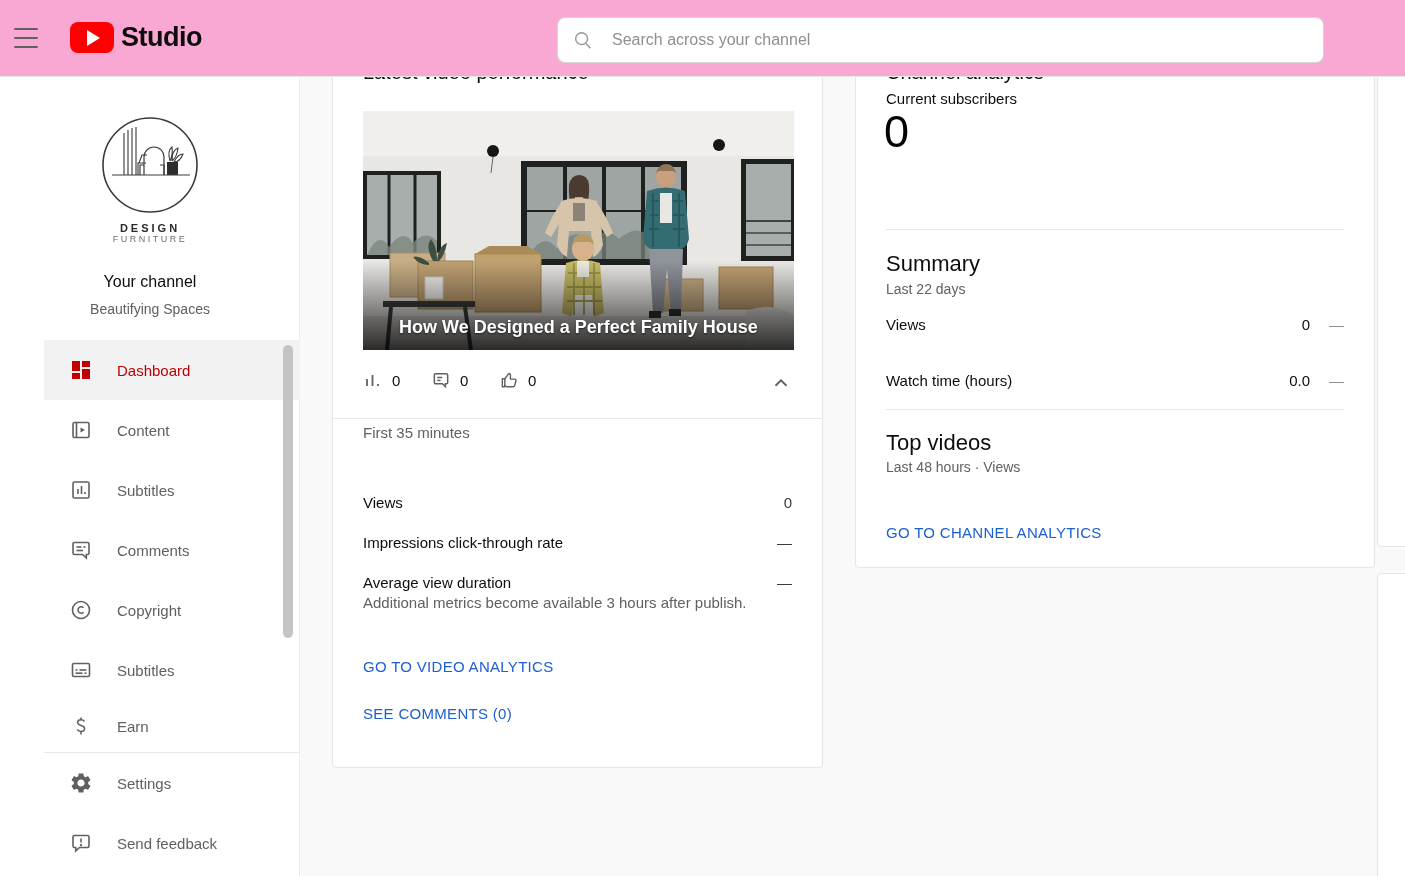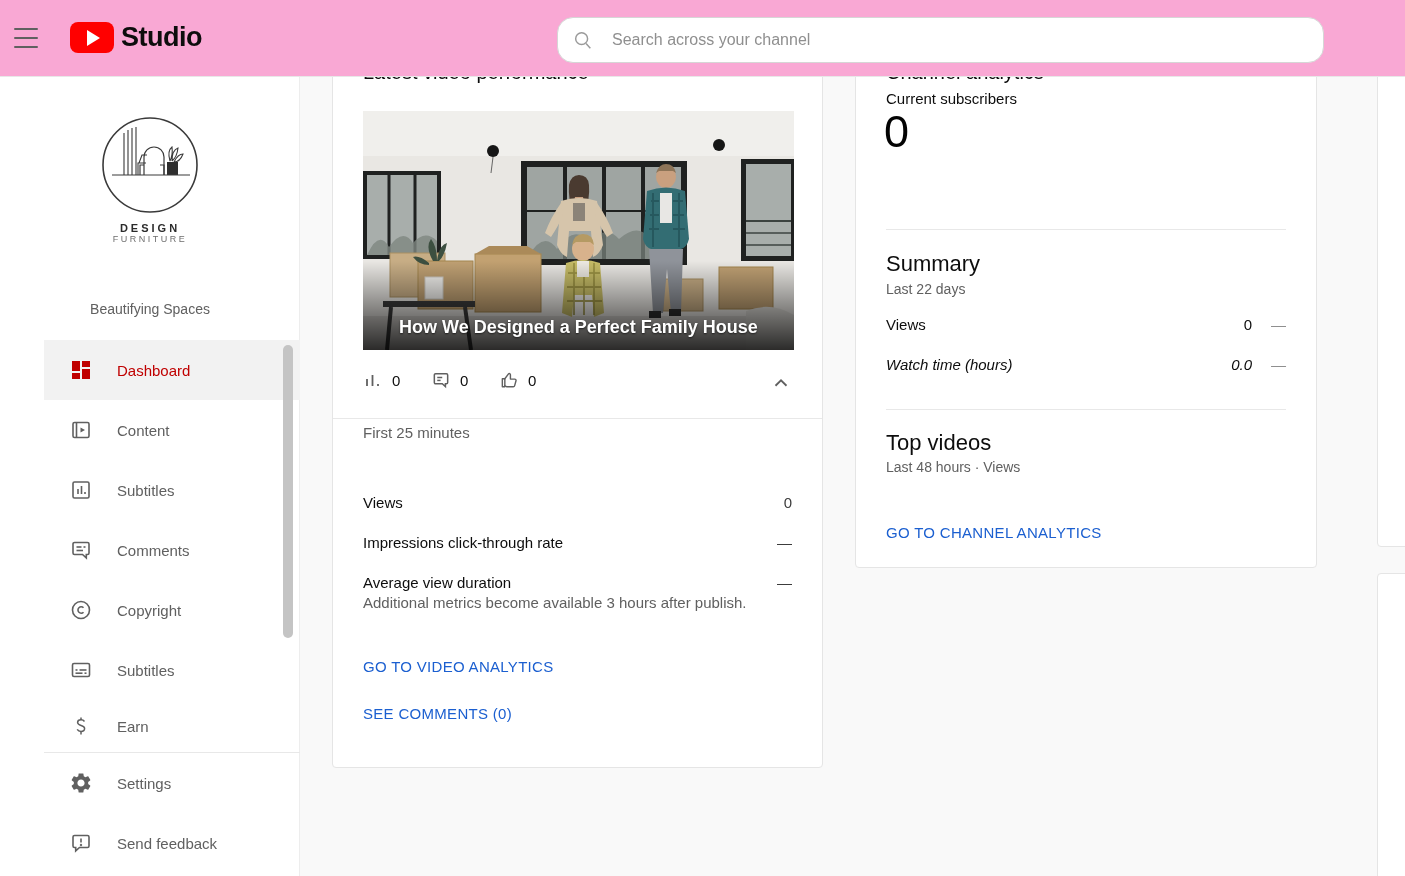--- a/index.html
+++ b/index.html
@@ -26,21 +26,21 @@
     width:44px; height:31px; background:#ff0000; border-radius:8px;
     display:flex; align-items:center; justify-content:center;
   }
   .logo-box .tri {
     width:0; height:0; border-left:13px solid #ffffff;
     border-top:8px solid transparent; border-bottom:8px solid transparent; margin-left:3px;
   }
   .logo-text { font-size:27px; font-weight:bold; letter-spacing:-0.5px; color:#0d0d0d; }
   .searchbar {
     position:absolute; left:557px; top:17px; width:767px; height:46px;
-    border:1px solid #d6d6d6; border-radius:16px; background:#fff;
+    border:1px solid #d6d6d6; border-radius:8px; background:#fff;
     display:flex; align-items:center; padding:0 14px;
   }
   .searchbar svg { flex:0 0 auto; margin-right:18px; }
   .searchbar input {
     border:none; outline:none; width:100%; font-size:16px;
     font-family:"Liberation Sans", sans-serif; color:#0d0d0d; background:transparent;
   }
   .searchbar input::placeholder { color:#8f8f8f; }
 
   
@@ -98,21 +98,21 @@
   .period-label { position:absolute; left:30px; top:366px; font-size:15px; color:#606060; }
   .metric-row { position:absolute; left:30px; right:30px; display:flex; justify-content:space-between; font-size:15px; color:#0d0d0d; }
   .metric-row .mval { color:#3c3c3c; }
   .note { position:absolute; left:30px; top:536px; font-size:15px; color:#606060; }
   .blue-link {
     position:absolute; left:30px; font-size:15px; font-weight:500;
     letter-spacing:0.3px; color:#1b5fd0; cursor:pointer; white-space:nowrap;
   }
 
   
-  #card-channel { left:855px; top:57px; width:462px; height:511px; }
+  #card-channel { left:855px; top:57px; width:520px; height:511px; }
   .subs-label { position:absolute; left:30px; top:32px; font-size:15px; color:#0d0d0d; }
   .subs-value { position:absolute; left:28px; top:48px; font-size:45px; font-weight:400; color:#030303; }
   .inset-divider { position:absolute; left:30px; right:30px; border-top:1px solid #e8e8e8; }
   .sec-title { position:absolute; left:30px; font-size:22px; font-weight:500; color:#0d0d0d; }
   .sec-sub { position:absolute; left:30px; font-size:14px; color:#606060; }
   .sum-row { position:absolute; left:30px; right:30px; font-size:15px; color:#0d0d0d; display:flex; }
   .sum-row .slabel { flex:1; }
   .sum-row .svalue { text-align:right; }
   .sum-row .strend { width:34px; text-align:right; color:#8f8f8f; }
 
@@ -161,20 +161,21 @@
       <path d="M40 62 V50 h8 M41 50 l3 -8 h5" stroke="#3a3a3a" stroke-width="1.1"></path>
 
       <path d="M72 48 q-3 -10 2 -14 q1 8 -2 14 M74 48 q0 -11 6 -13 q-1 9 -6 13 M76 49 q4 -8 9 -8 q-3 8 -9 8" stroke="#3a3a3a" stroke-width="1.1"></path>
       <rect x="69" y="49" width="11" height="13" fill="#2e2e2e"></rect>
 
       <line x1="14" y1="62" x2="92" y2="62" stroke="#3a3a3a" stroke-width="1.2"></line>
     </svg>
     <div class="avatar-line1">DESIGN</div>
     <div class="avatar-line2">FURNITURE</div>
   </div>
+  <div class="your-channel">Your channel</div>
   <div class="channel-name">Beautifying Spaces</div>
 
   <div class="nav">
     <div class="nav-item active">
       <span class="nav-icon">
         <svg width="24" height="24" viewBox="0 0 24 24" fill="currentColor">
             <path d="M3 13h8V3H3v10zm0 8h8v-6H3v6zm10 0h8V11h-8v10zm0-18v6h8V3h-8z"></path>
           </svg>
       </span>
       <span class="nav-label">Dashboard</span>
@@ -389,21 +390,21 @@
     </div>
     <div class="collapse-btn">
       <svg width="22" height="22" viewBox="0 0 24 24" fill="none" stroke="#606060" stroke-width="2">
           <polyline points="6,15 12,9 18,15"></polyline>
         </svg>
     </div>
   </div>
 
   <div class="card-divider" style="top:360px;"></div>
 
-  <div class="period-label">First 25 minutes</div>
+  <div class="period-label">First 35 minutes</div>
 
   <div class="metric-row" style="top:436px;">
     <span class="mlabel">Views</span>
     <span class="mval">0</span>
   </div>
   <div class="metric-row" style="top:476px;">
     <span class="mlabel">Impressions click-through rate</span>
     <span class="mval">—</span>
   </div>
   <div class="metric-row" style="top:516px;">
@@ -426,21 +427,21 @@
   <div class="inset-divider" style="top:171px;"></div>
 
   <div class="sec-title" style="top:193px;">Summary</div>
   <div class="sec-sub" style="top:223px;">Last 22 days</div>
 
   <div class="sum-row" style="top:258px;">
     <span class="slabel">Views</span>
     <span class="svalue">0</span>
     <span class="strend">—</span>
   </div>
-  <div class="sum-row" style="top:298px;font-style:italic;">
+  <div class="sum-row" style="top:314px;">
     <span class="slabel">Watch time (hours)</span>
     <span class="svalue">0.0</span>
     <span class="strend">—</span>
   </div>
 
   <div class="inset-divider" style="top:351px;"></div>
 
   <div class="sec-title" style="top:372px;">Top videos</div>
   <div class="sec-sub" style="top:401px;">Last 48 hours · Views</div>
 

